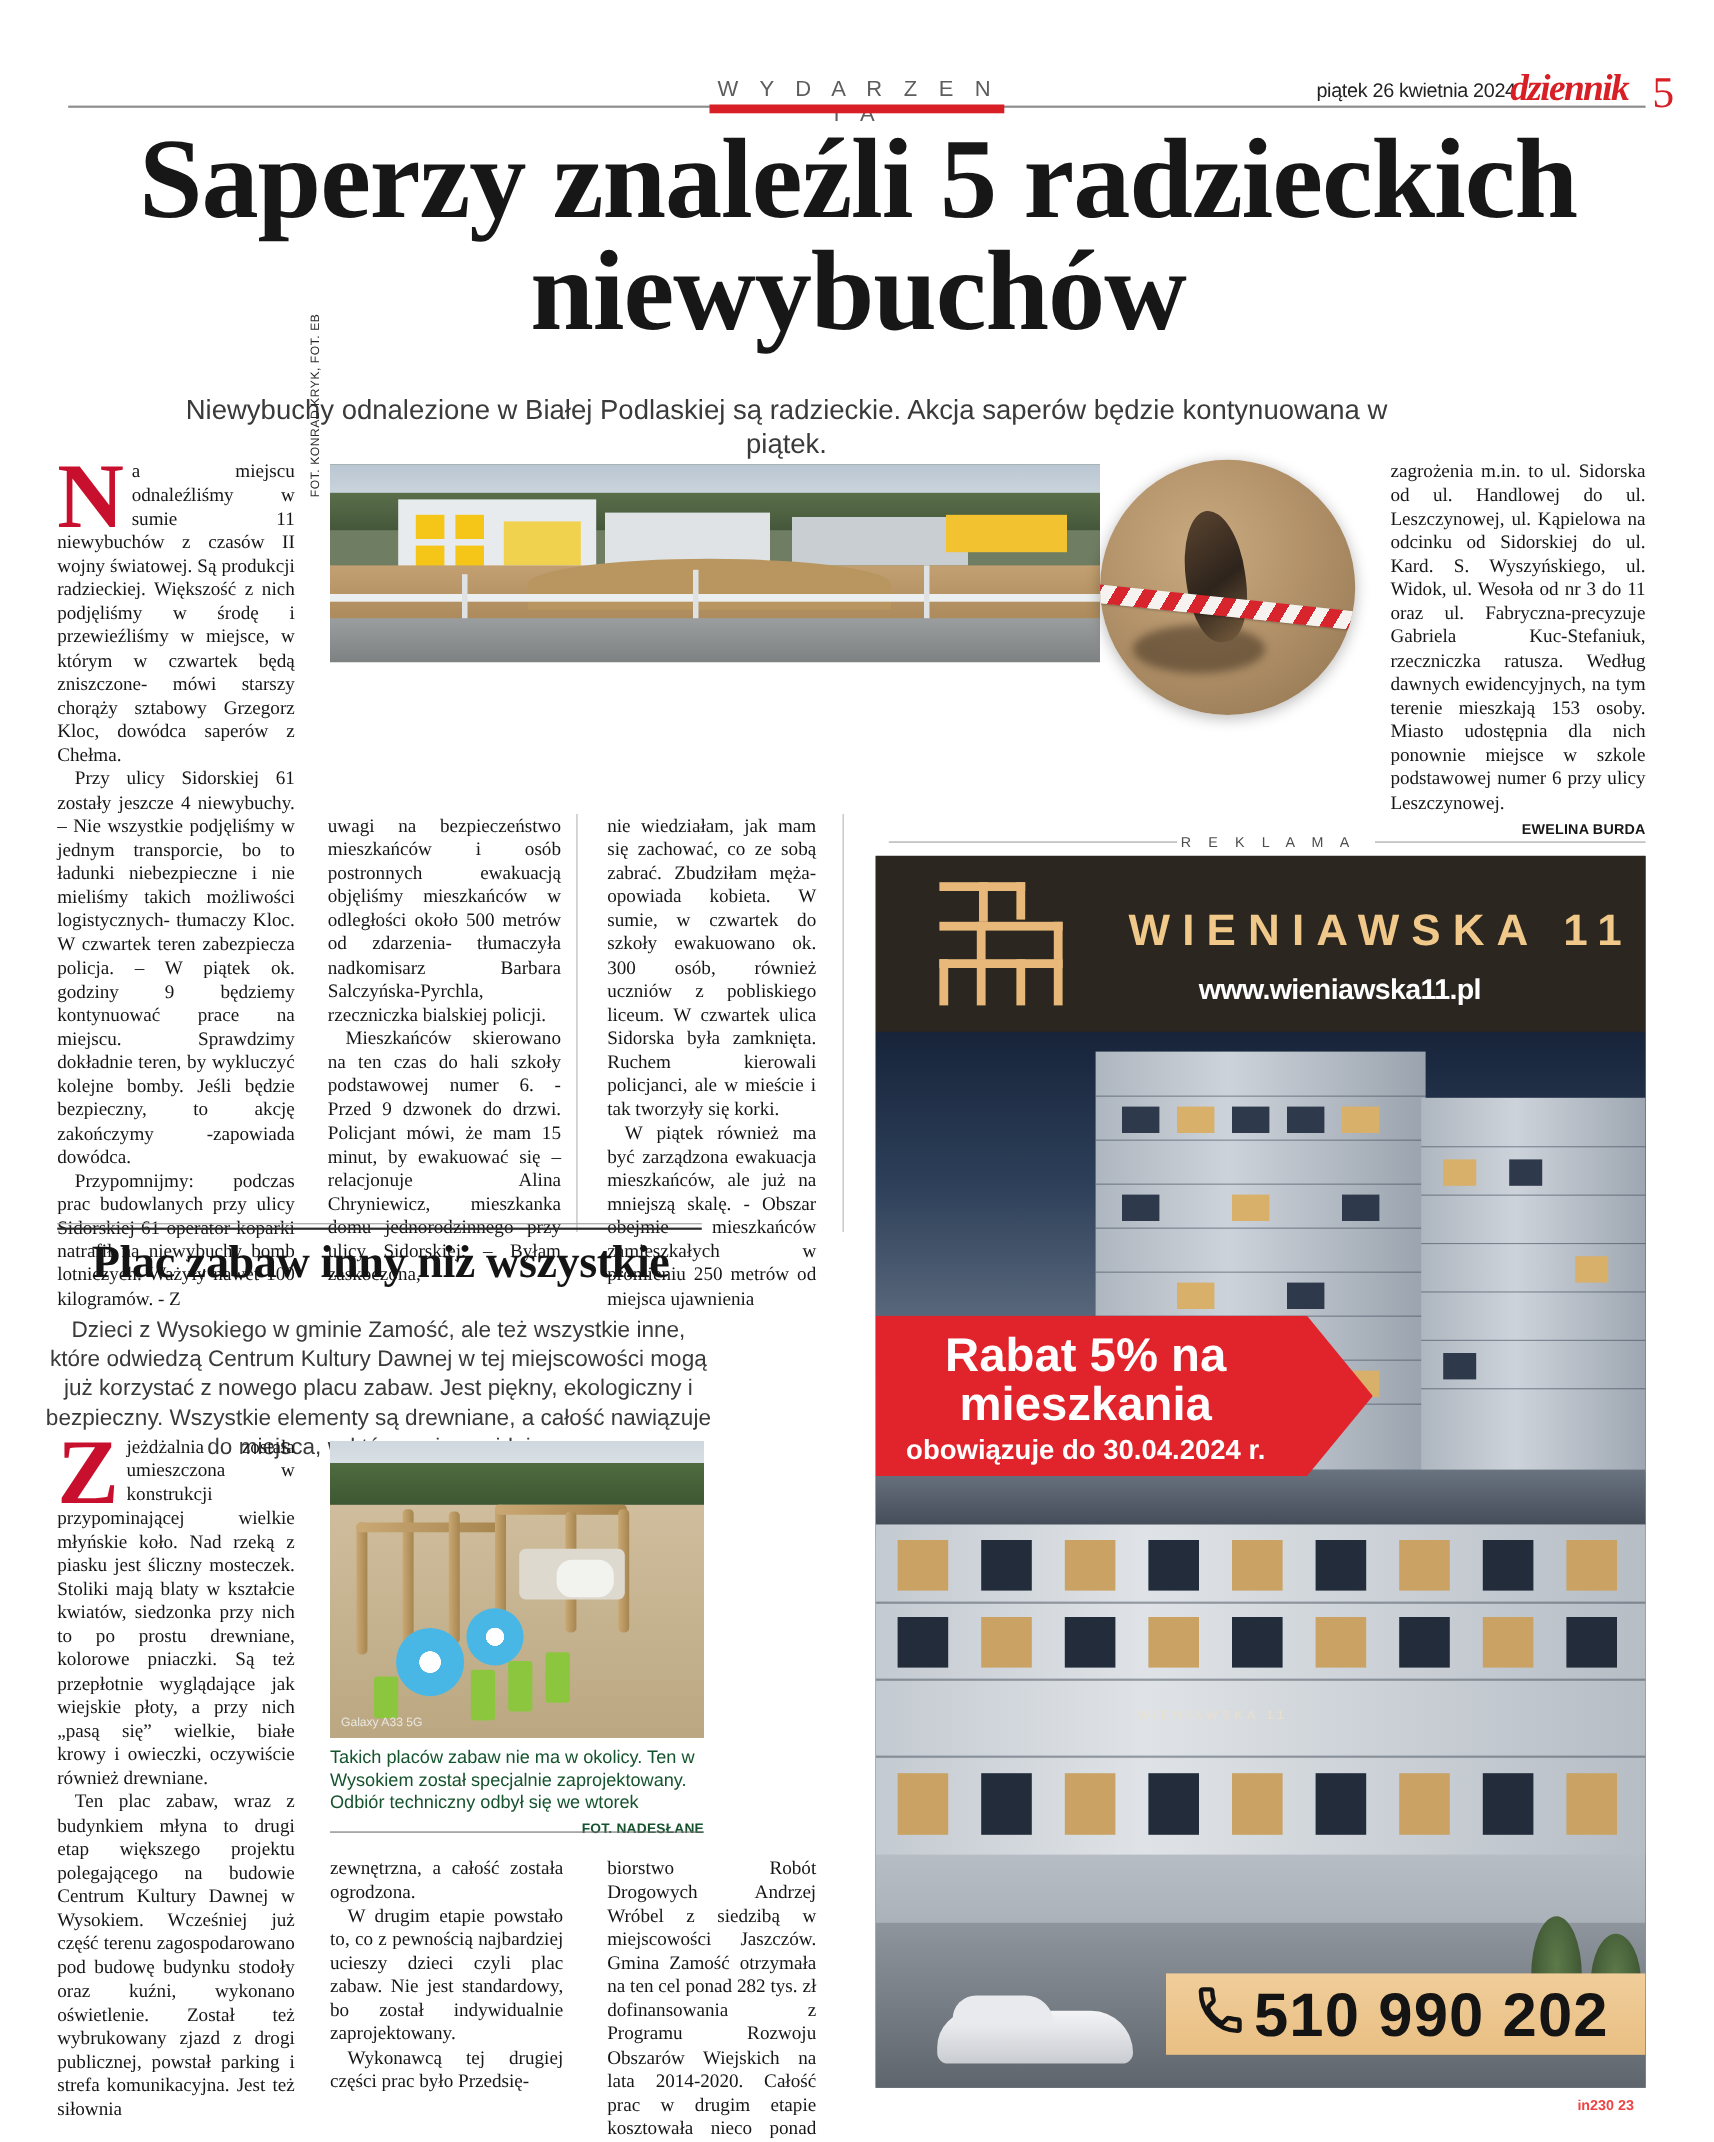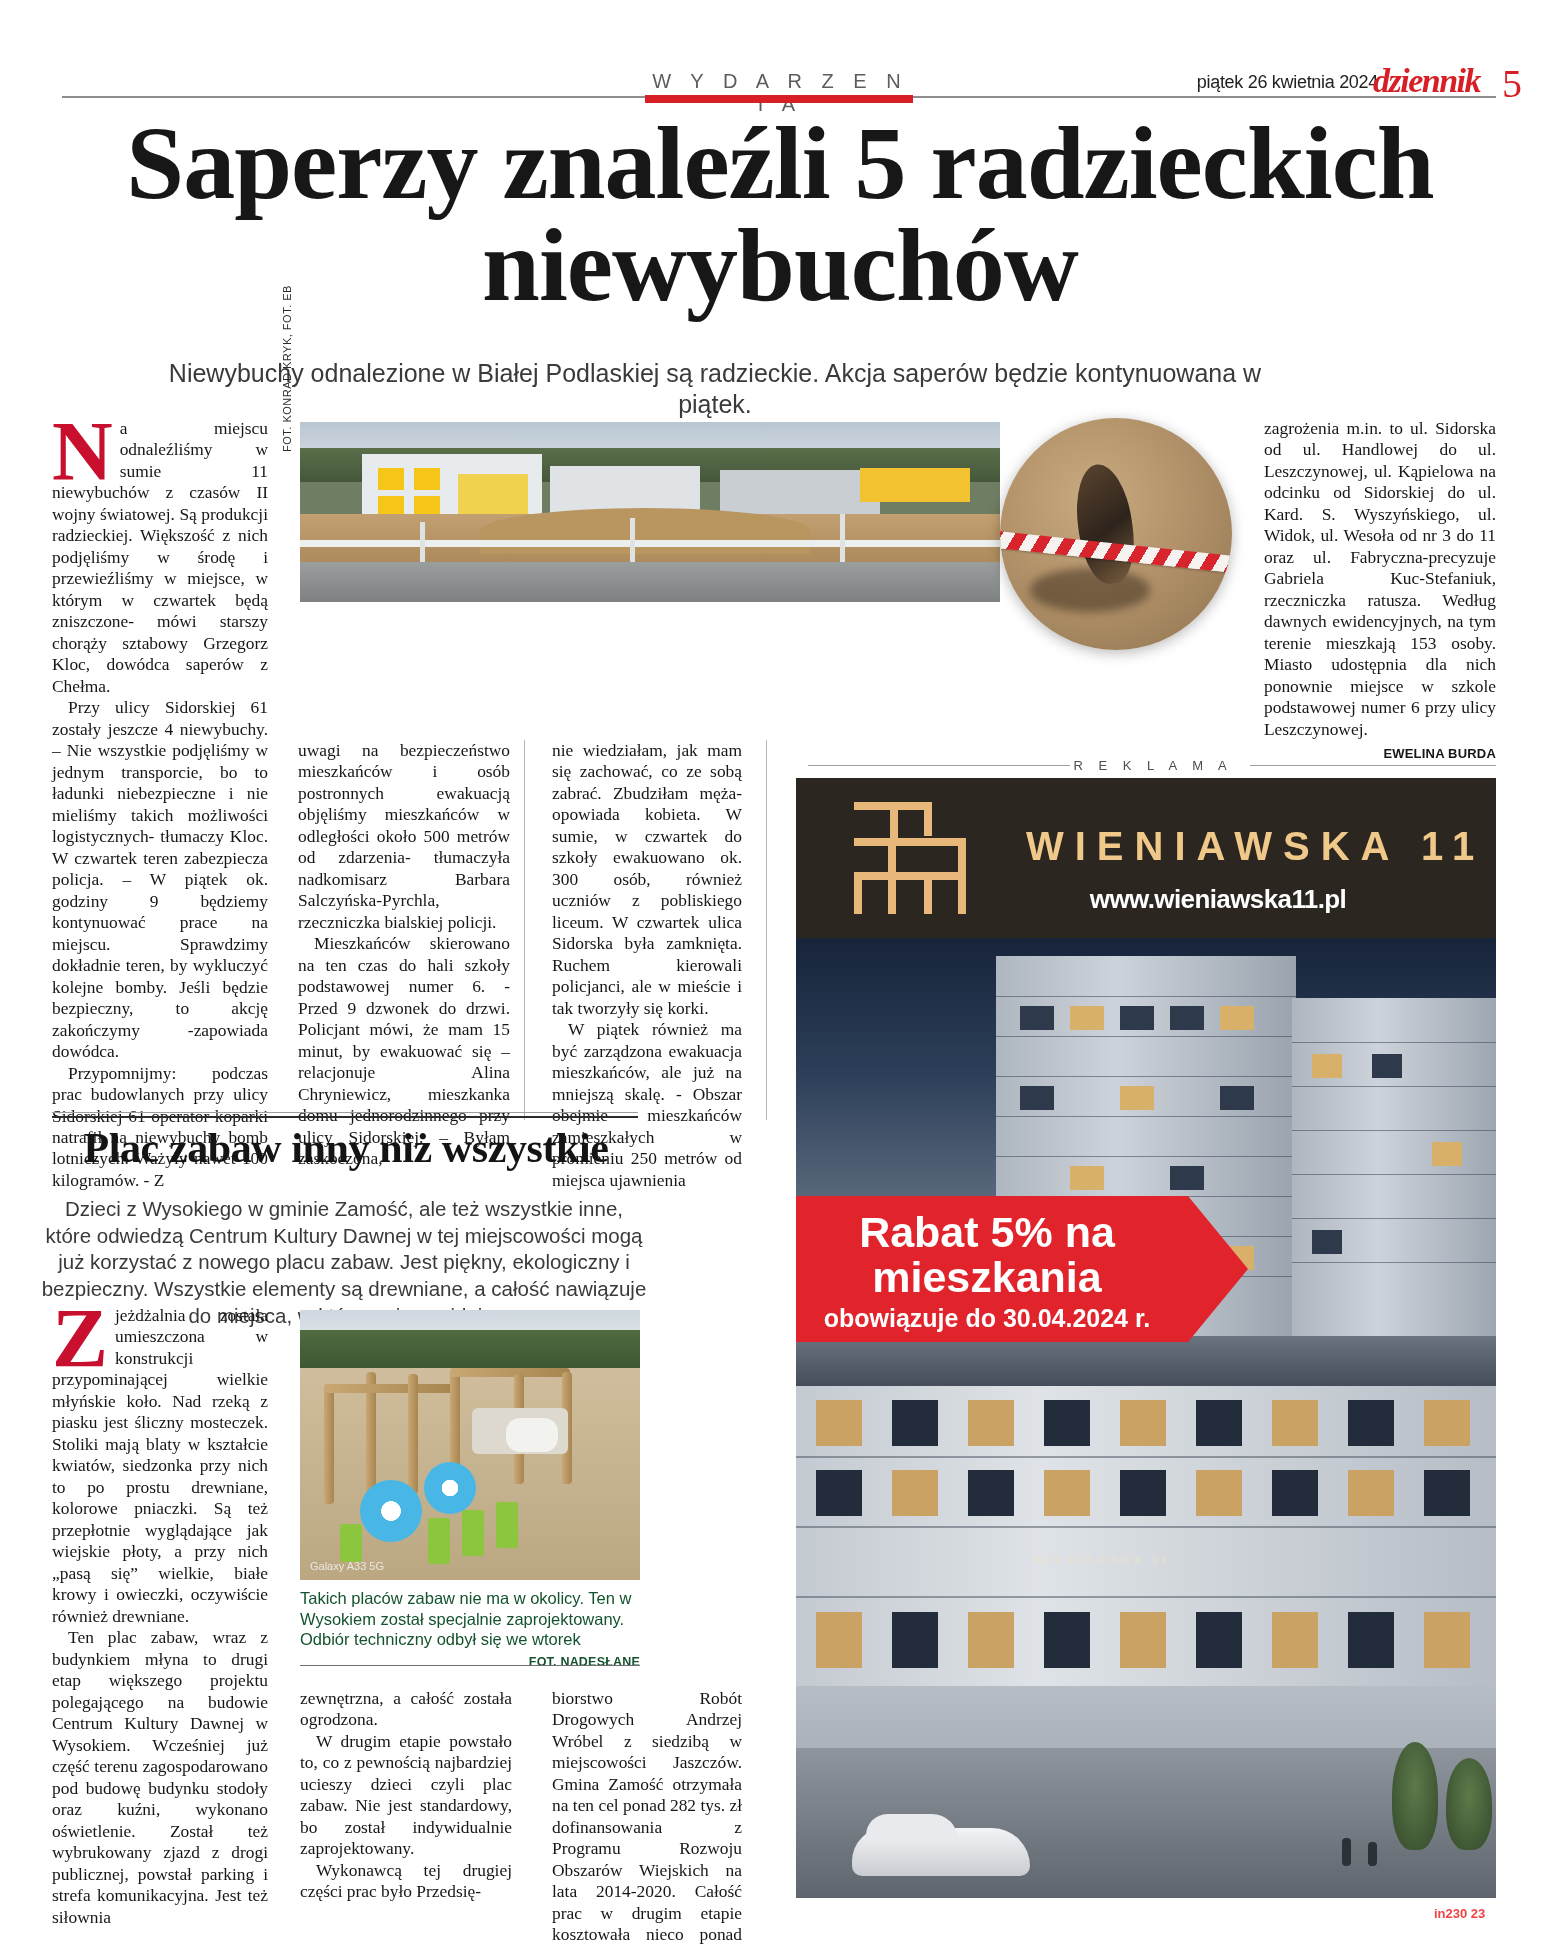--- a/index.html
+++ b/index.html
@@ -417,20 +417,28 @@
         <span class="w" style="left:552px;top:226px;width:46px;height:56px;"></span>
         <span class="w lit" style="left:628px;top:226px;width:46px;height:56px;"></span>
       </div>
       <div class="sign-w">WIENIAWSKA 11</div>
       <div class="street"></div>
       <div class="tree" style="left:596px;"></div>
       <div class="tree" style="left:650px;height:92px;"></div>
       <div class="person" style="left:546px;"></div>
       <div class="person" style="left:572px;height:24px;"></div>
       <div class="car"></div>
+      <div class="phone-box">
+        <span class="phone-ic">
+          <svg width="46" height="46" viewBox="0 0 24 24" fill="none" stroke="#141414" stroke-width="2.1" stroke-linecap="round" stroke-linejoin="round">
+            <path d="M6.6 10.8c1.4 2.8 3.8 5.2 6.6 6.6l2.2-2.2c.3-.3.7-.4 1.1-.2 1.2.4 2.5.6 3.8.6.6 0 1 .4 1 1V20c0 .6-.4 1-1 1C11.4 21 3 12.6 3 2.3c0-.6.4-1 1-1h3.4c.6 0 1 .4 1 1 0 1.3.2 2.6.6 3.8.1.4 0 .8-.2 1.1l-2.2 2.2z"></path>
+          </svg>
+        </span>
+        <span class="phone-num">510 990 202</span>
+      </div>
 
     </div>
   </div>
   <div class="ad-code" style="position:absolute;left:1434px;top:1906px;">in230 23</div>
 
   <div class="head2">Plac zabaw inny niż wszystkie</div>
   <div class="stand2">Dzieci z Wysokiego w gminie Zamość, ale też wszystkie inne, które odwiedzą Centrum Kultury Dawnej w tej miejscowości mogą już korzystać z nowego placu zabaw. Jest piękny, ekologiczny i bezpieczny. Wszystkie elementy są drewniane, a całość nawiązuje do miejsca, w którym się znajduje.</div>
 
   <div class="photo-play">
     <div class="pp-sky"></div>

